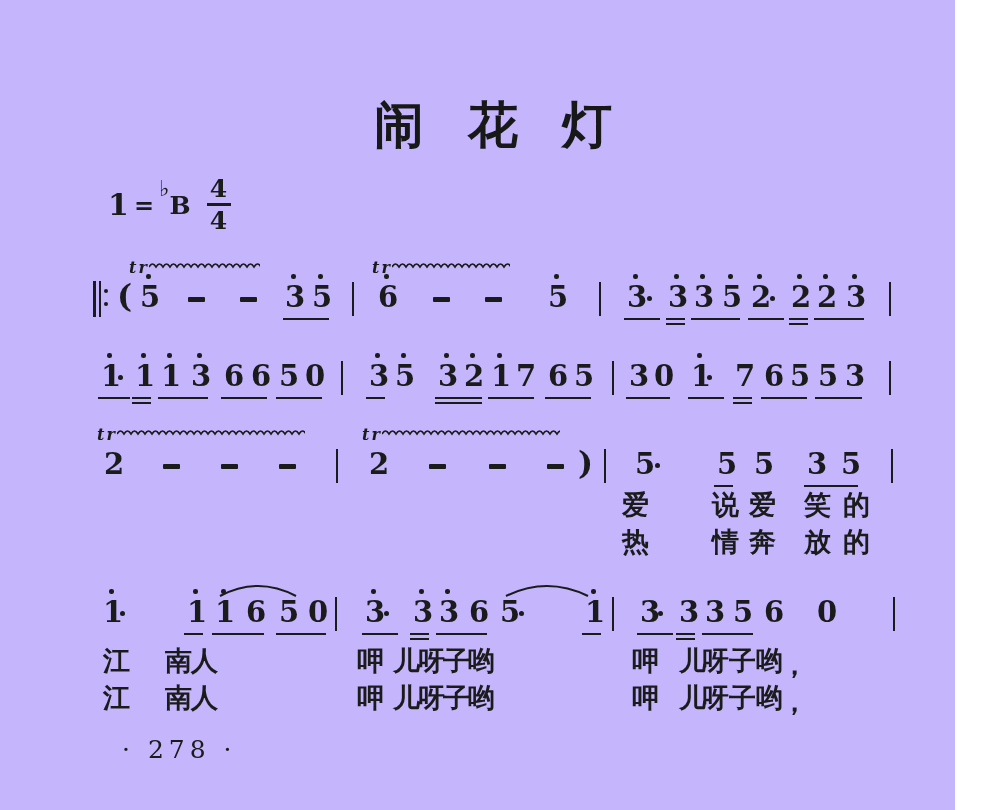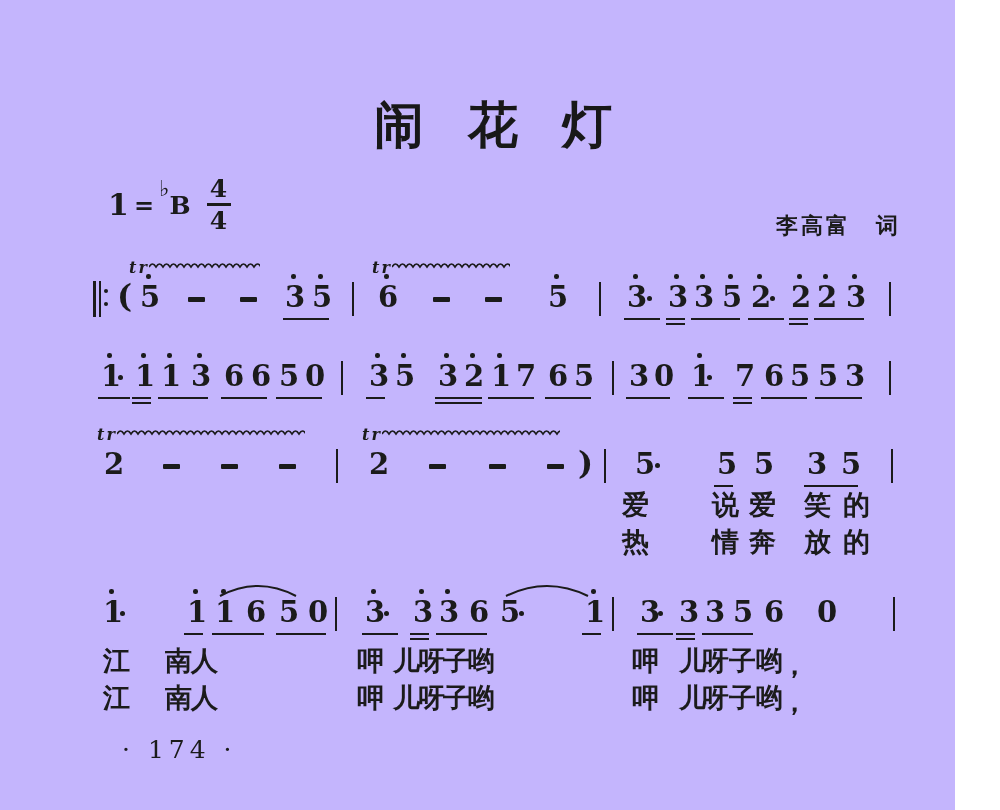--- a/index.html
+++ b/index.html
@@ -62,21 +62,20 @@
     <span class="k-eq">=</span>
     <span class="k-flat">♭</span>
     <span class="k-letter">B</span>
     <span class="meter">
       <span class="m-num">4</span>
       <span class="m-line"></span>
       <span class="m-den">4</span>
     </span>
   </div>
 
-  <div class="credit">李高富　词</div>
 
   <div id="score">
       <div class="repeat" style="left: 93px; top: 281px;">
         <div class="rb1"></div>
         <div class="rb2"></div>
         <div class="rd" style="top: 8px;"></div>
         <div class="rd" style="top: 21px;"></div>
       </div>
       <div class="paren" style="left: 117px; top: 280px;">(</div>
       <div class="trwrap" style="left: 129px; top: 260px;">
@@ -306,14 +305,14 @@
       <div class="lyric" style="left: 443px; top: 685px;">子</div>
       <div class="lyric" style="left: 468px; top: 685px;">哟</div>
       <div class="lyric" style="left: 632px; top: 685px;">呷</div>
       <div class="lyric" style="left: 679px; top: 685px;">儿</div>
       <div class="lyric" style="left: 702px; top: 685px;">呀</div>
       <div class="lyric" style="left: 729px; top: 685px;">子</div>
       <div class="lyric" style="left: 756px; top: 685px;">哟</div>
       <div class="lyric" style="left: 781px; top: 689px;">，</div>
     </div>
 
-  <div class="pagenum">· 174 ·</div>
+  <div class="pagenum">· 278 ·</div>
 </div>
 
 </body></html>

